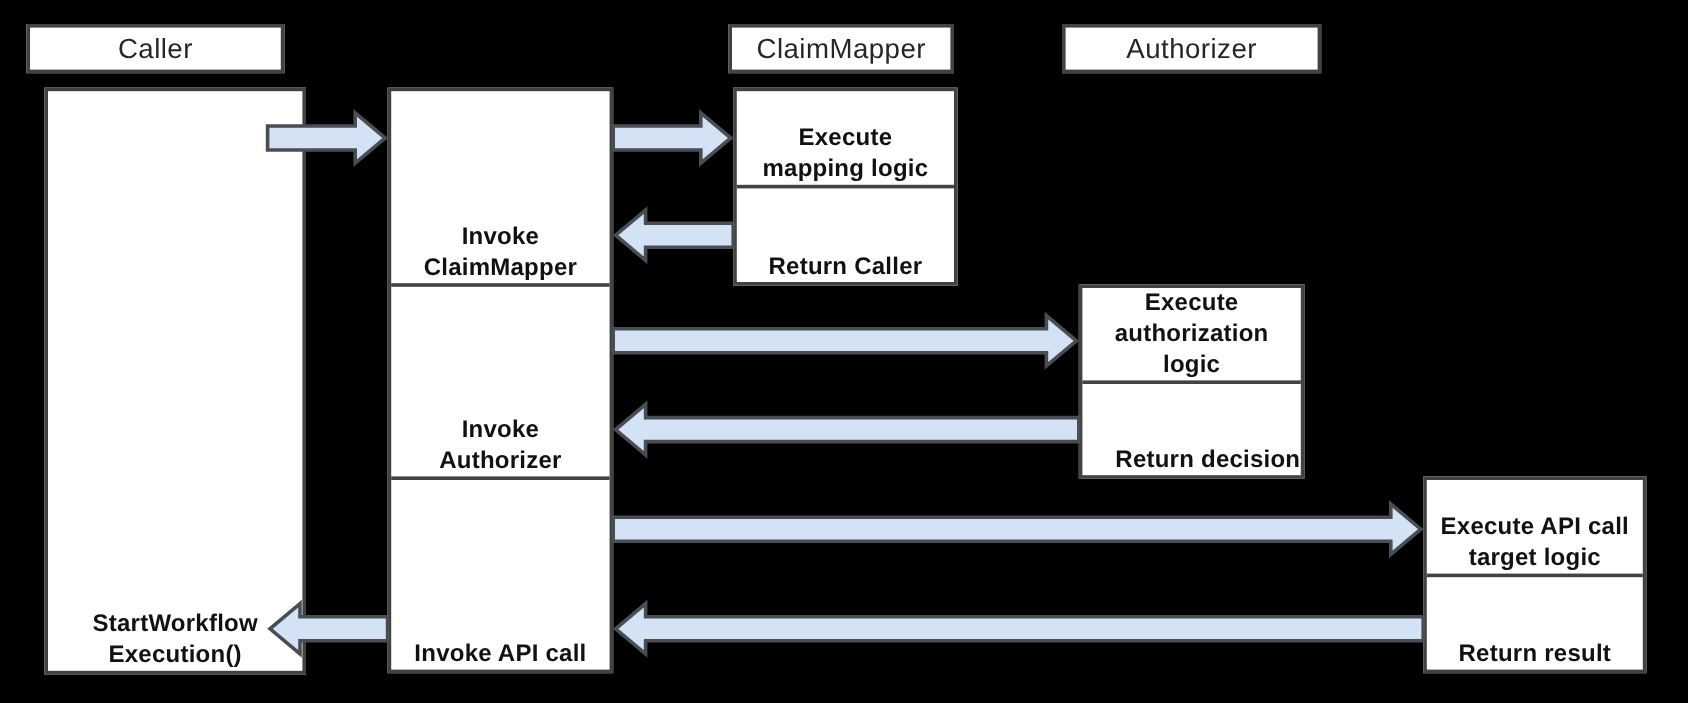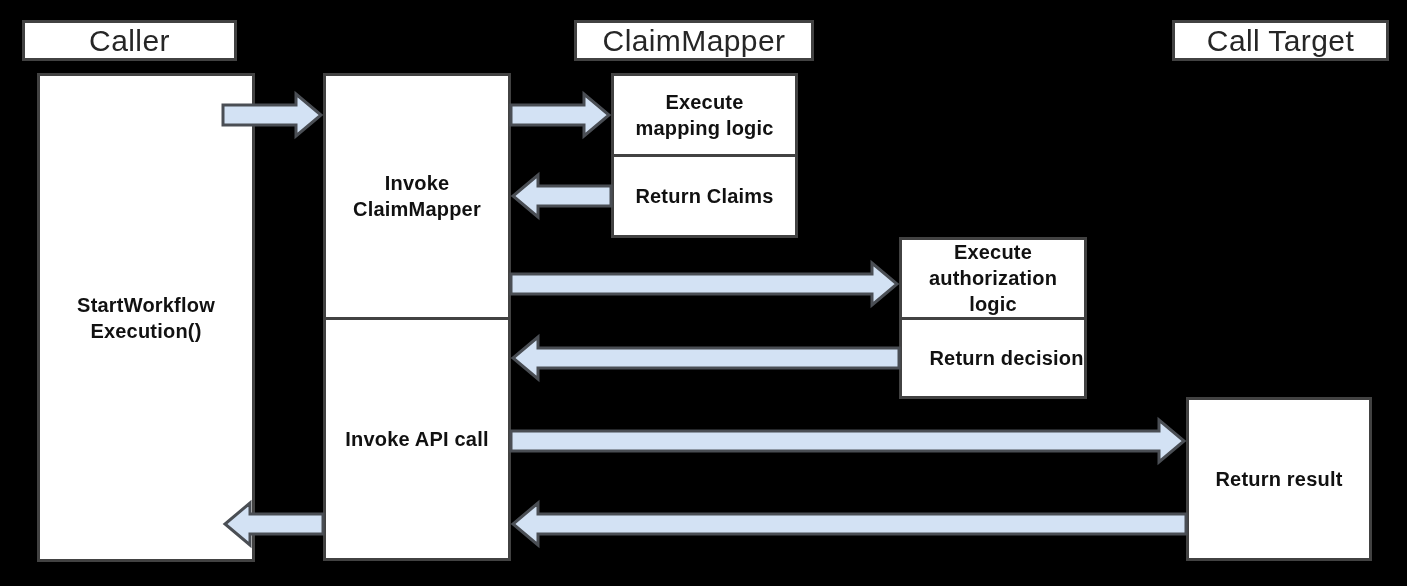--- a/index.html
+++ b/index.html
@@ -24,44 +24,44 @@
   
   .lane-header {
     position: absolute;
     top: 20px;
     height: 41px;
     background: var(--box-fill);
     border: 3px solid var(--box-border);
     display: flex;
     align-items: center;
     justify-content: center;
-    font-size: 30px;
+    font-size: 23px;
     font-weight: 400;
     letter-spacing: 0.4px;
     color: var(--header-text);
     z-index: 1;
   }
   #h-caller      { left: 22px;   width: 215px; }
   #h-frontend    { left: 310px;  width: 215px; }
-  #h-claimmapper { left: 574px;  width: 240px; }
+  #h-claimmapper { left: 607px;  width: 188px; }
   #h-authorizer  { left: 885px;  width: 216px; }
   #h-calltarget  { left: 1172px; width: 217px; }
 
   
   .stack {
     position: absolute;
     background: var(--box-fill);
     border: 3px solid var(--box-border);
     display: flex;
     flex-direction: column;
     z-index: 1;
   }
   .cell {
     display: flex;
-    align-items: center;
+    align-items: flex-end;
     justify-content: center;
     text-align: center;
     overflow: hidden;
   }
   .cell + .cell { border-top: 3px solid var(--box-border); }
   .cell .label {
     font-weight: 700;
     font-size: 20px;
     line-height: 1.3;
     letter-spacing: 0.2px;
@@ -103,58 +103,64 @@
 <body>
 
 <div id="canvas">
 
   <div class="lane-header" id="h-caller">
     <span>Caller</span>
   </div>
   <div class="lane-header" id="h-claimmapper">
     <span>ClaimMapper</span>
   </div>
-  <div class="lane-header" id="h-calltarget">
-    <span>Call Target</span>
+  <div class="lane-header" id="h-authorizer">
+    <span>Authorizer</span>
   </div>
 
   <div class="stack" id="caller-box">
     <div class="cell" id="cell-caller-main">
       <span class="label w170">StartWorkflow Execution()</span>
     </div>
   </div>
 
   <div class="stack" id="frontend-stack">
     <div class="cell" id="cell-frontend-claimmapper">
       <span class="label w150">Invoke ClaimMapper</span>
     </div>
+    <div class="cell" id="cell-frontend-authorizer">
+      <span class="label w150">Invoke Authorizer</span>
+    </div>
     <div class="cell" id="cell-frontend-api">
       <span class="label w170">Invoke API call</span>
     </div>
   </div>
 
   <div class="stack" id="claimmapper-stack">
     <div class="cell" id="cell-cm-execute">
       <span class="label w140">Execute mapping logic</span>
     </div>
     <div class="cell" id="cell-cm-return">
-      <span class="label">Return Claims</span>
+      <span class="label">Return Caller</span>
     </div>
   </div>
 
   <div class="stack" id="authorizer-stack">
     <div class="cell" id="cell-auth-execute">
       <span class="label w140">Execute authorization logic</span>
     </div>
     <div class="cell" id="cell-auth-return">
       <span class="label">Return decision</span>
     </div>
   </div>
 
   <div class="stack" id="calltarget-stack">
+    <div class="cell" id="cell-ct-execute">
+      <span class="label w170">Execute API call target logic</span>
+    </div>
     <div class="cell" id="cell-ct-return">
       <span class="label">Return result</span>
     </div>
   </div>
 
   <svg id="arrow-layer" viewBox="0 0 1407 586" xmlns="http://www.w3.org/2000/svg">
       <polygon points="223,105 296,105 296,94 321,115 296,136 296,125 223,125" fill="#d3e2f4" stroke="#4a4e54" stroke-width="3" stroke-linejoin="miter"></polygon>
       <polygon points="511,105 584,105 584,94 609,115 584,136 584,125 511,125" fill="#d3e2f4" stroke="#4a4e54" stroke-width="3" stroke-linejoin="miter"></polygon>
       <polygon points="611,186 538,186 538,175 513,196 538,217 538,206 611,206" fill="#d3e2f4" stroke="#4a4e54" stroke-width="3" stroke-linejoin="miter"></polygon>
       <polygon points="511,274 872,274 872,263 897,284 872,305 872,294 511,294" fill="#d3e2f4" stroke="#4a4e54" stroke-width="3" stroke-linejoin="miter"></polygon>

